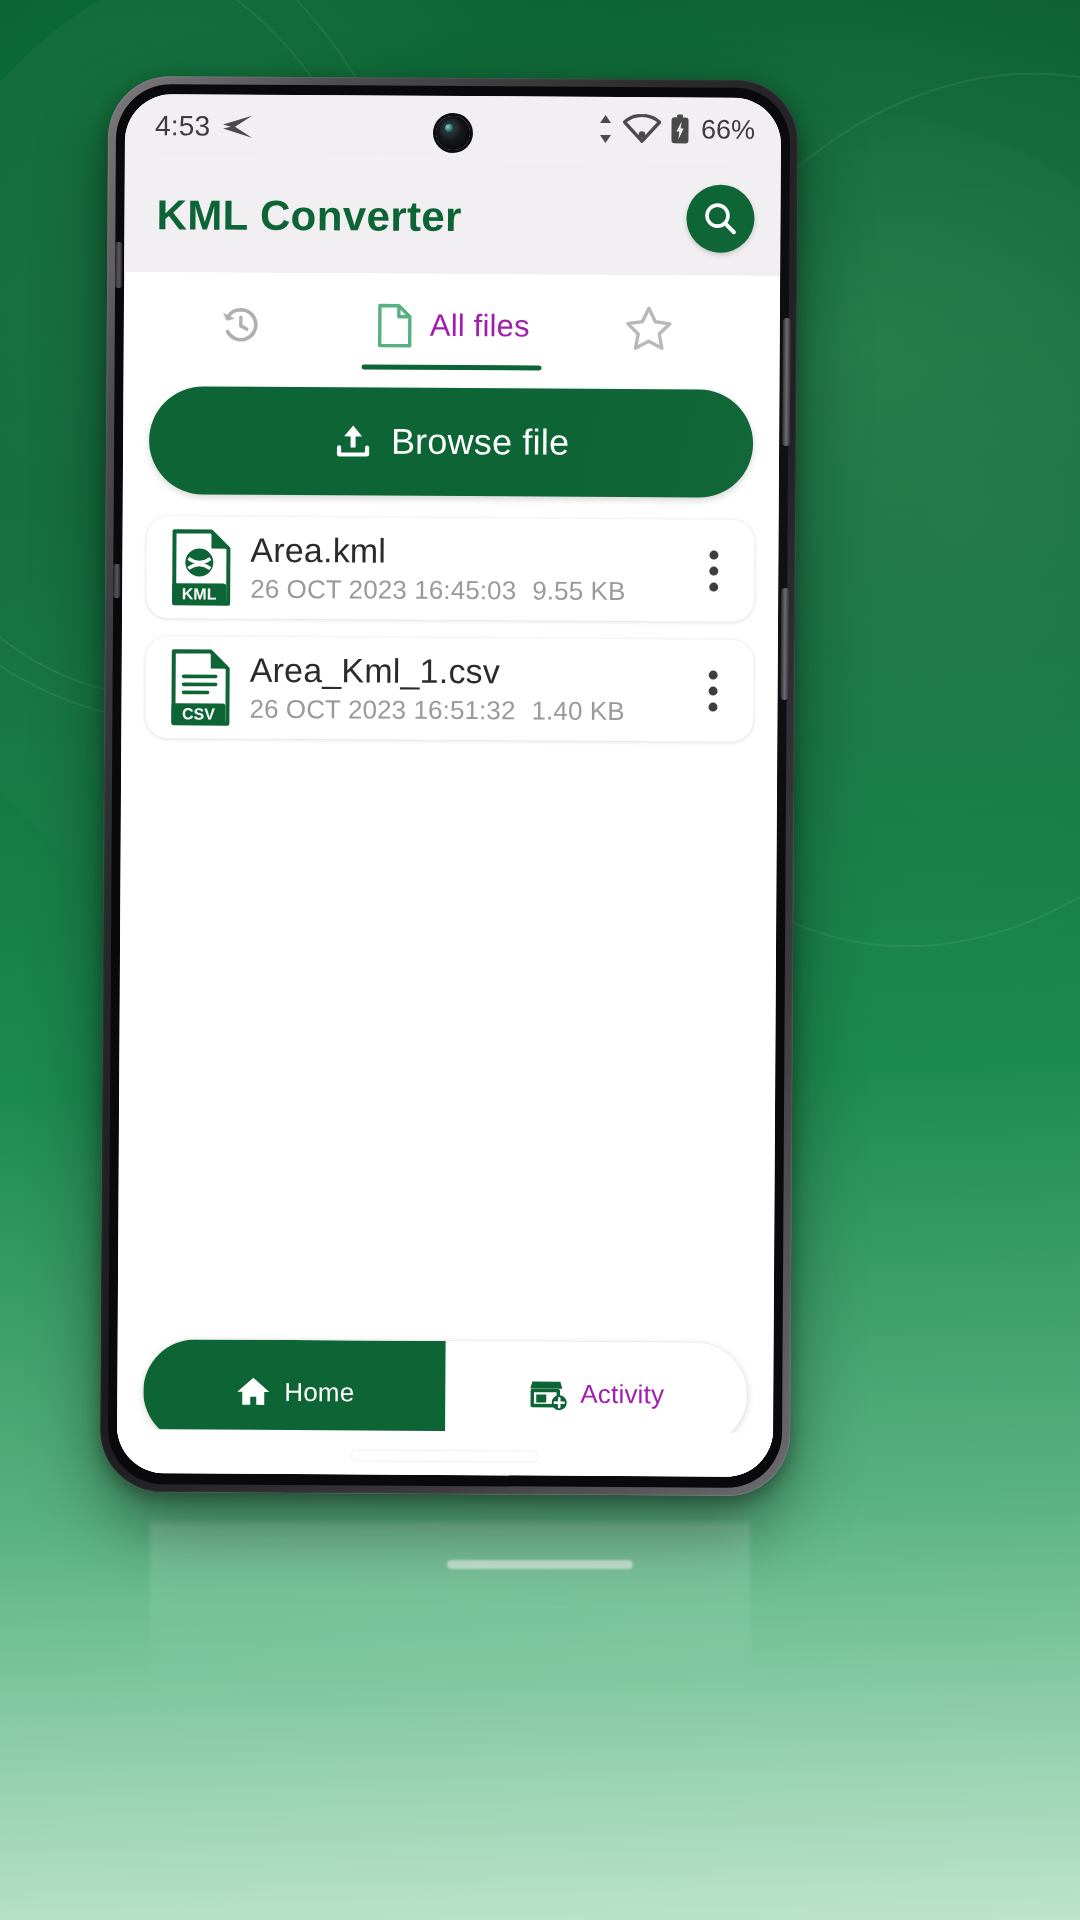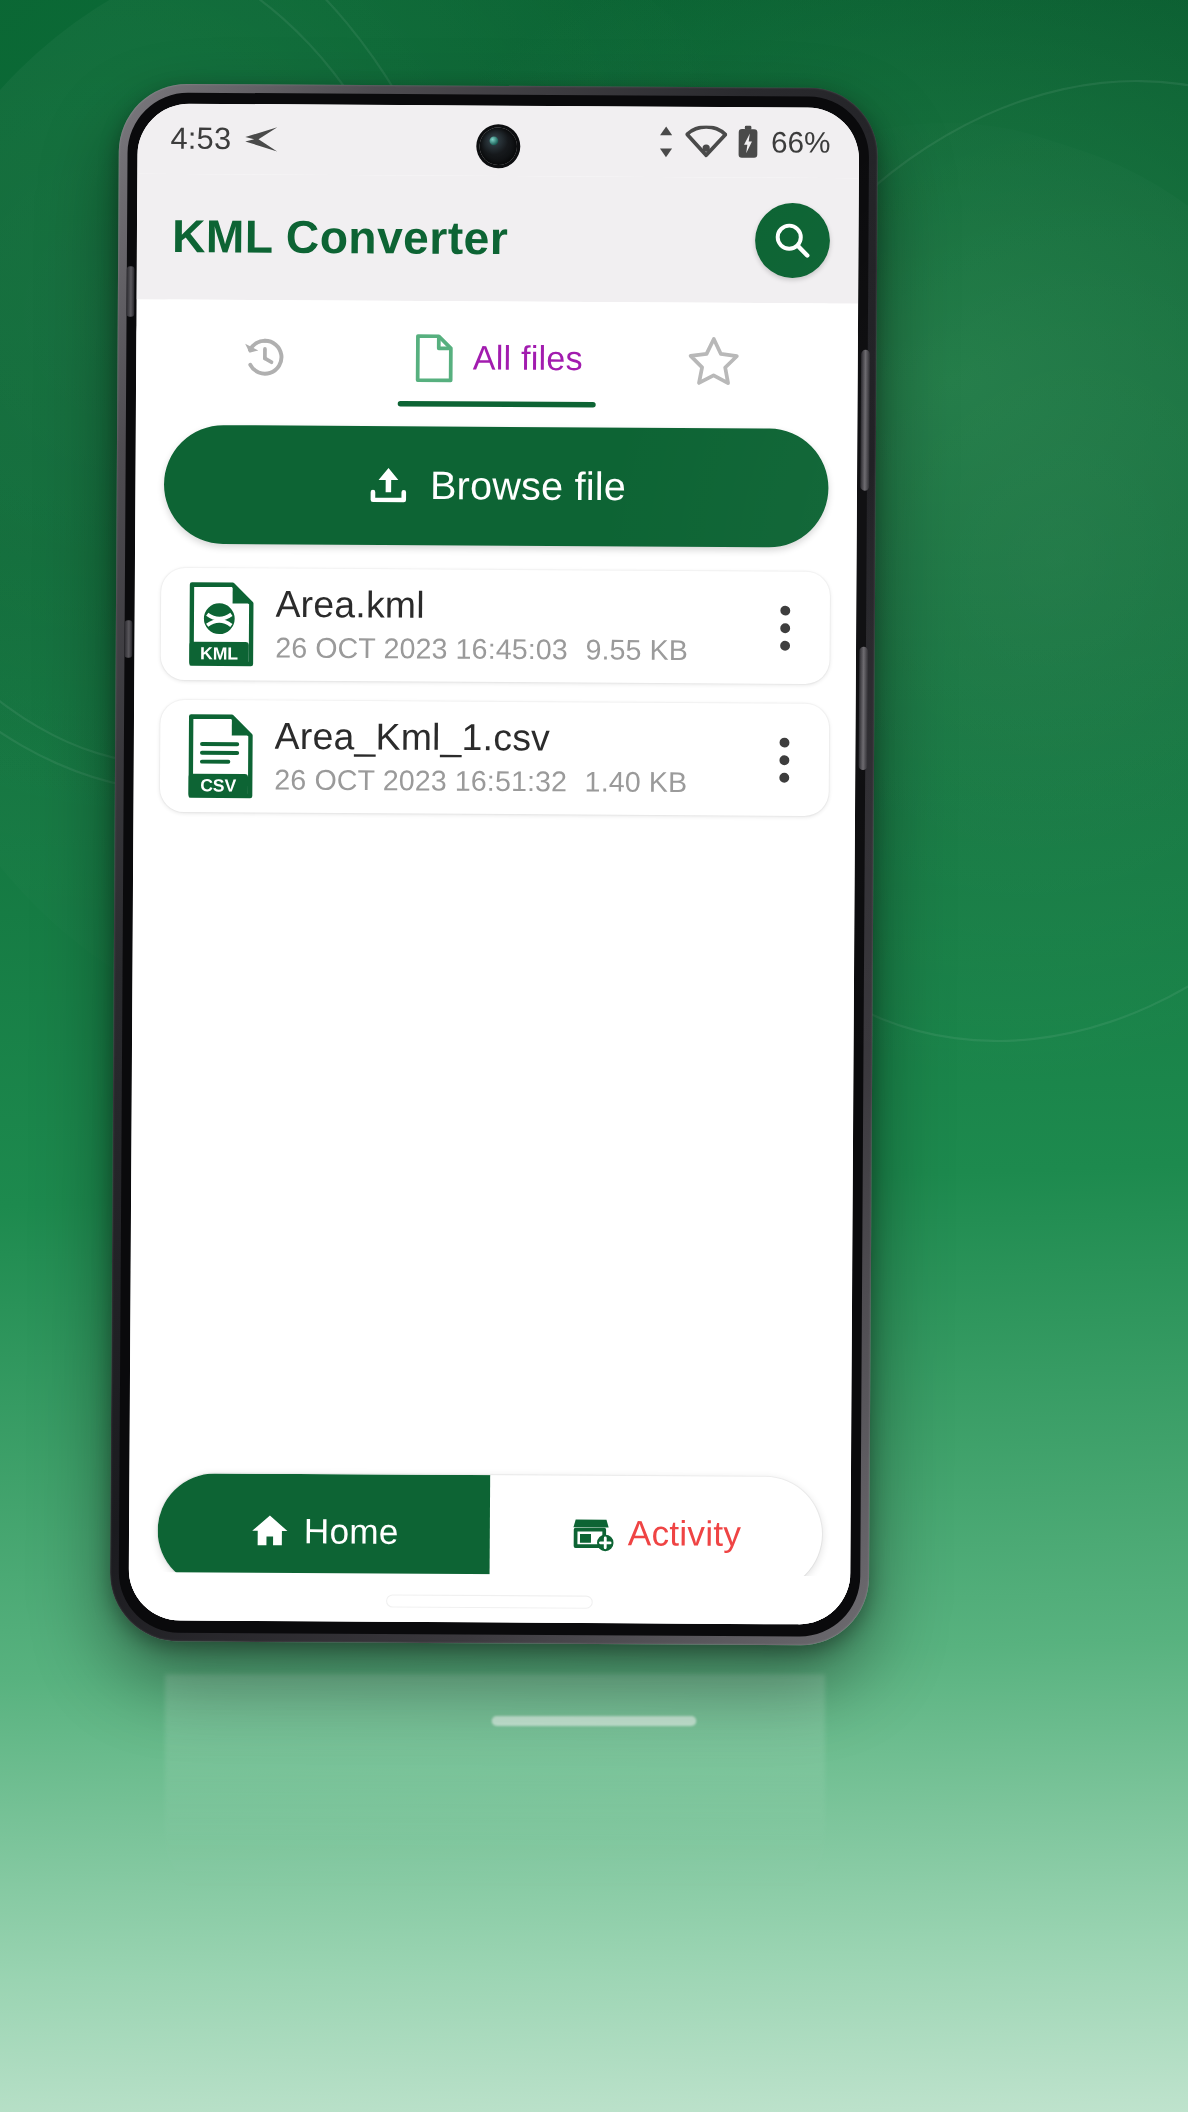--- a/index.html
+++ b/index.html
@@ -326,23 +326,23 @@
     flex: 1;
     display: flex;
     align-items: center;
     justify-content: center;
     gap: 12px;
     cursor: pointer;
     border: none;
     background: transparent;
   }
   .nav-item.active { background: #0d6434; }
-  .nav-label { font-size: 32px; font-weight: 400; letter-spacing: 0.2px; }
+  .nav-label { font-size: 26px; font-weight: 400; letter-spacing: 0.2px; }
   .nav-item.active .nav-label { color: #ffffff; }
-  .nav-item:not(.active) .nav-label { color: #ef4444; }
+  .nav-item:not(.active) .nav-label { color: #a21caf; }
 
   
   .home-indicator {
     position: absolute;
     left: 50%;
     transform: translateX(-50%);
     bottom: 14px;
     width: 186px; height: 10px;
     border-radius: 6px;
     background: #ffffff;

